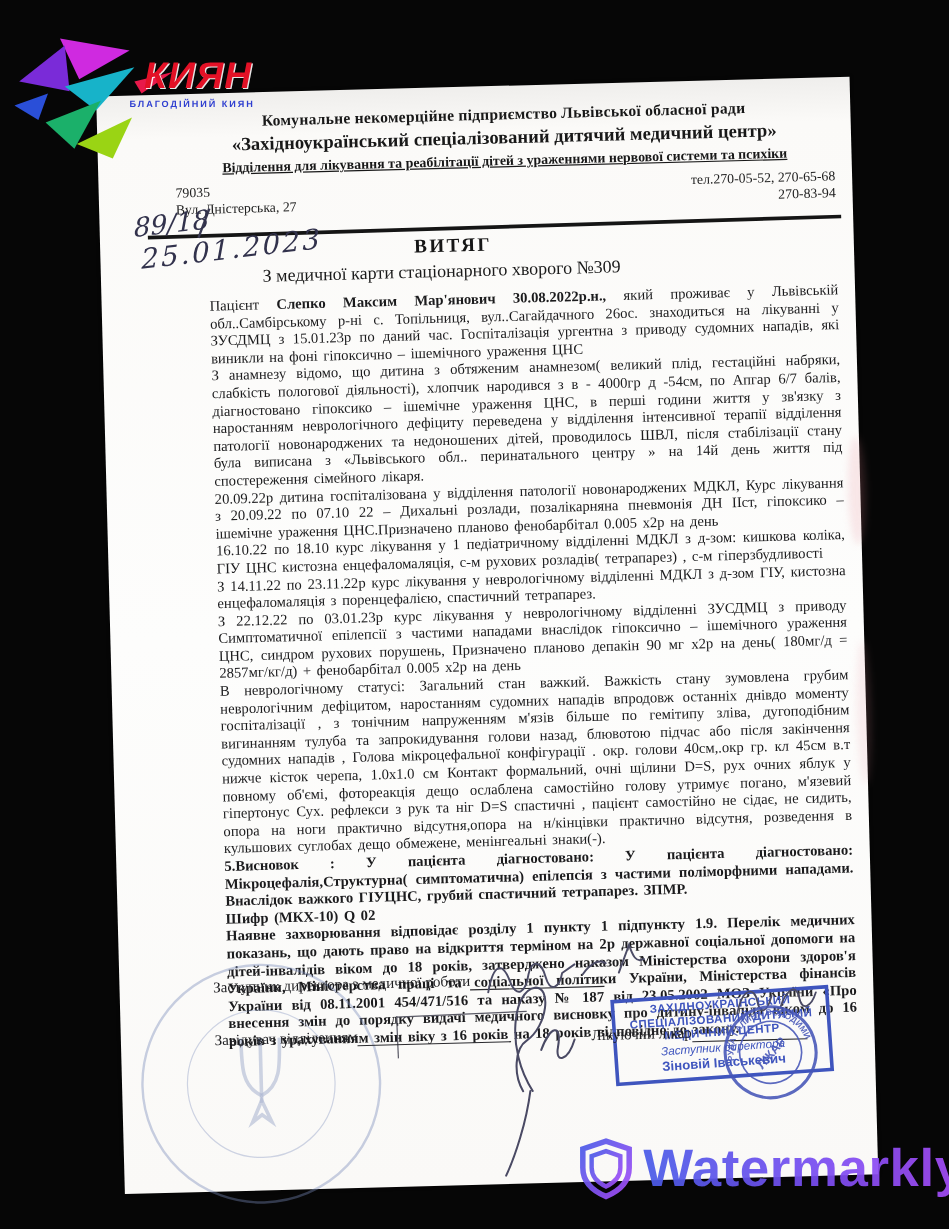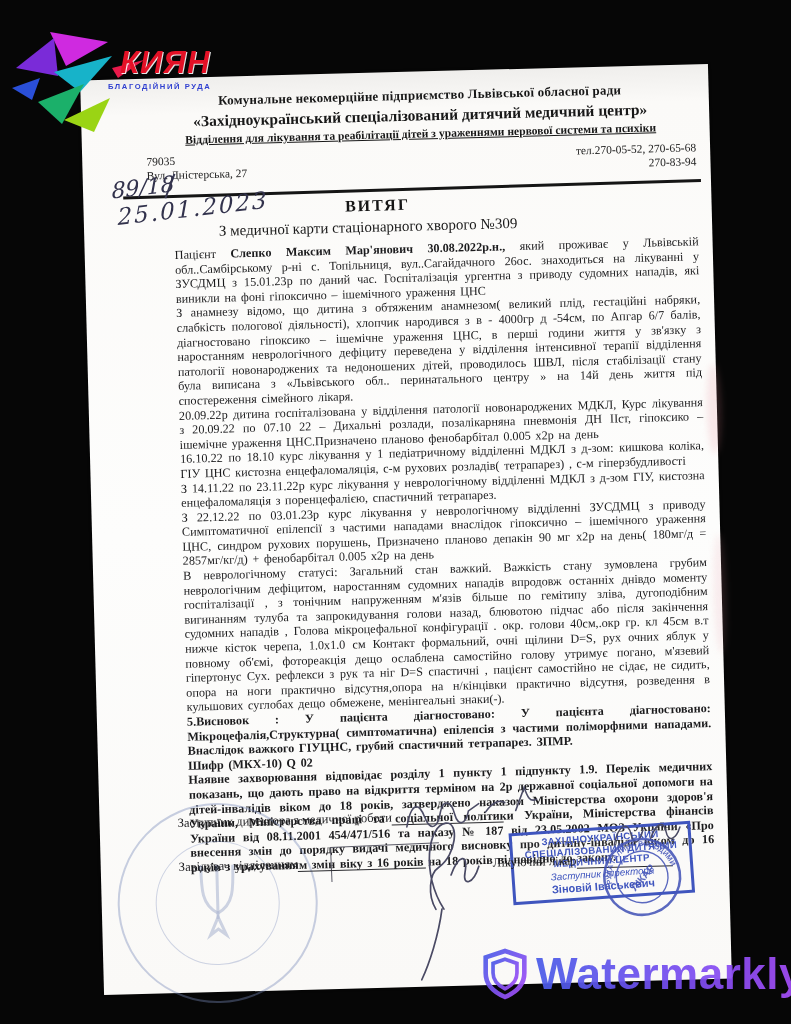--- a/index.html
+++ b/index.html
@@ -206,21 +206,21 @@
   <svg class="logo-bird" width="150" height="110" viewBox="0 0 150 110">
     <polygon points="38,6 96,16 54,40" fill="#cf2ae0"></polygon>
     <polygon points="4,42 42,12 46,50" fill="#7a2bd8"></polygon>
     <polygon points="42,46 100,30 68,66" fill="#17b3c9"></polygon>
     <polygon points="0,62 28,52 20,74" fill="#2a4fd8"></polygon>
     <polygon points="26,76 72,58 50,98" fill="#1bb06a"></polygon>
     <polygon points="52,94 98,72 82,106" fill="#9ad414"></polygon>
     <polygon points="100,42 132,34 106,52" fill="#e8194a"></polygon>
   </svg>
   <div class="logo-text">КИЯН</div>
-  <div class="logo-sub">БЛАГОДІЙНИЙ РУДА</div>
+  <div class="logo-sub">БЛАГОДІЙНИЙ КИЯН</div>
 </div>
 
 <div class="watermark">
   <svg width="46" height="52" viewBox="0 0 50 56">
     <defs>
       <linearGradient id="wmg" x1="0" y1="0" x2="1" y2="1">
         <stop offset="0" stop-color="#4a5ce8"></stop>
           <stop offset="1" stop-color="#a84df8"></stop>
       </linearGradient>
     </defs>

